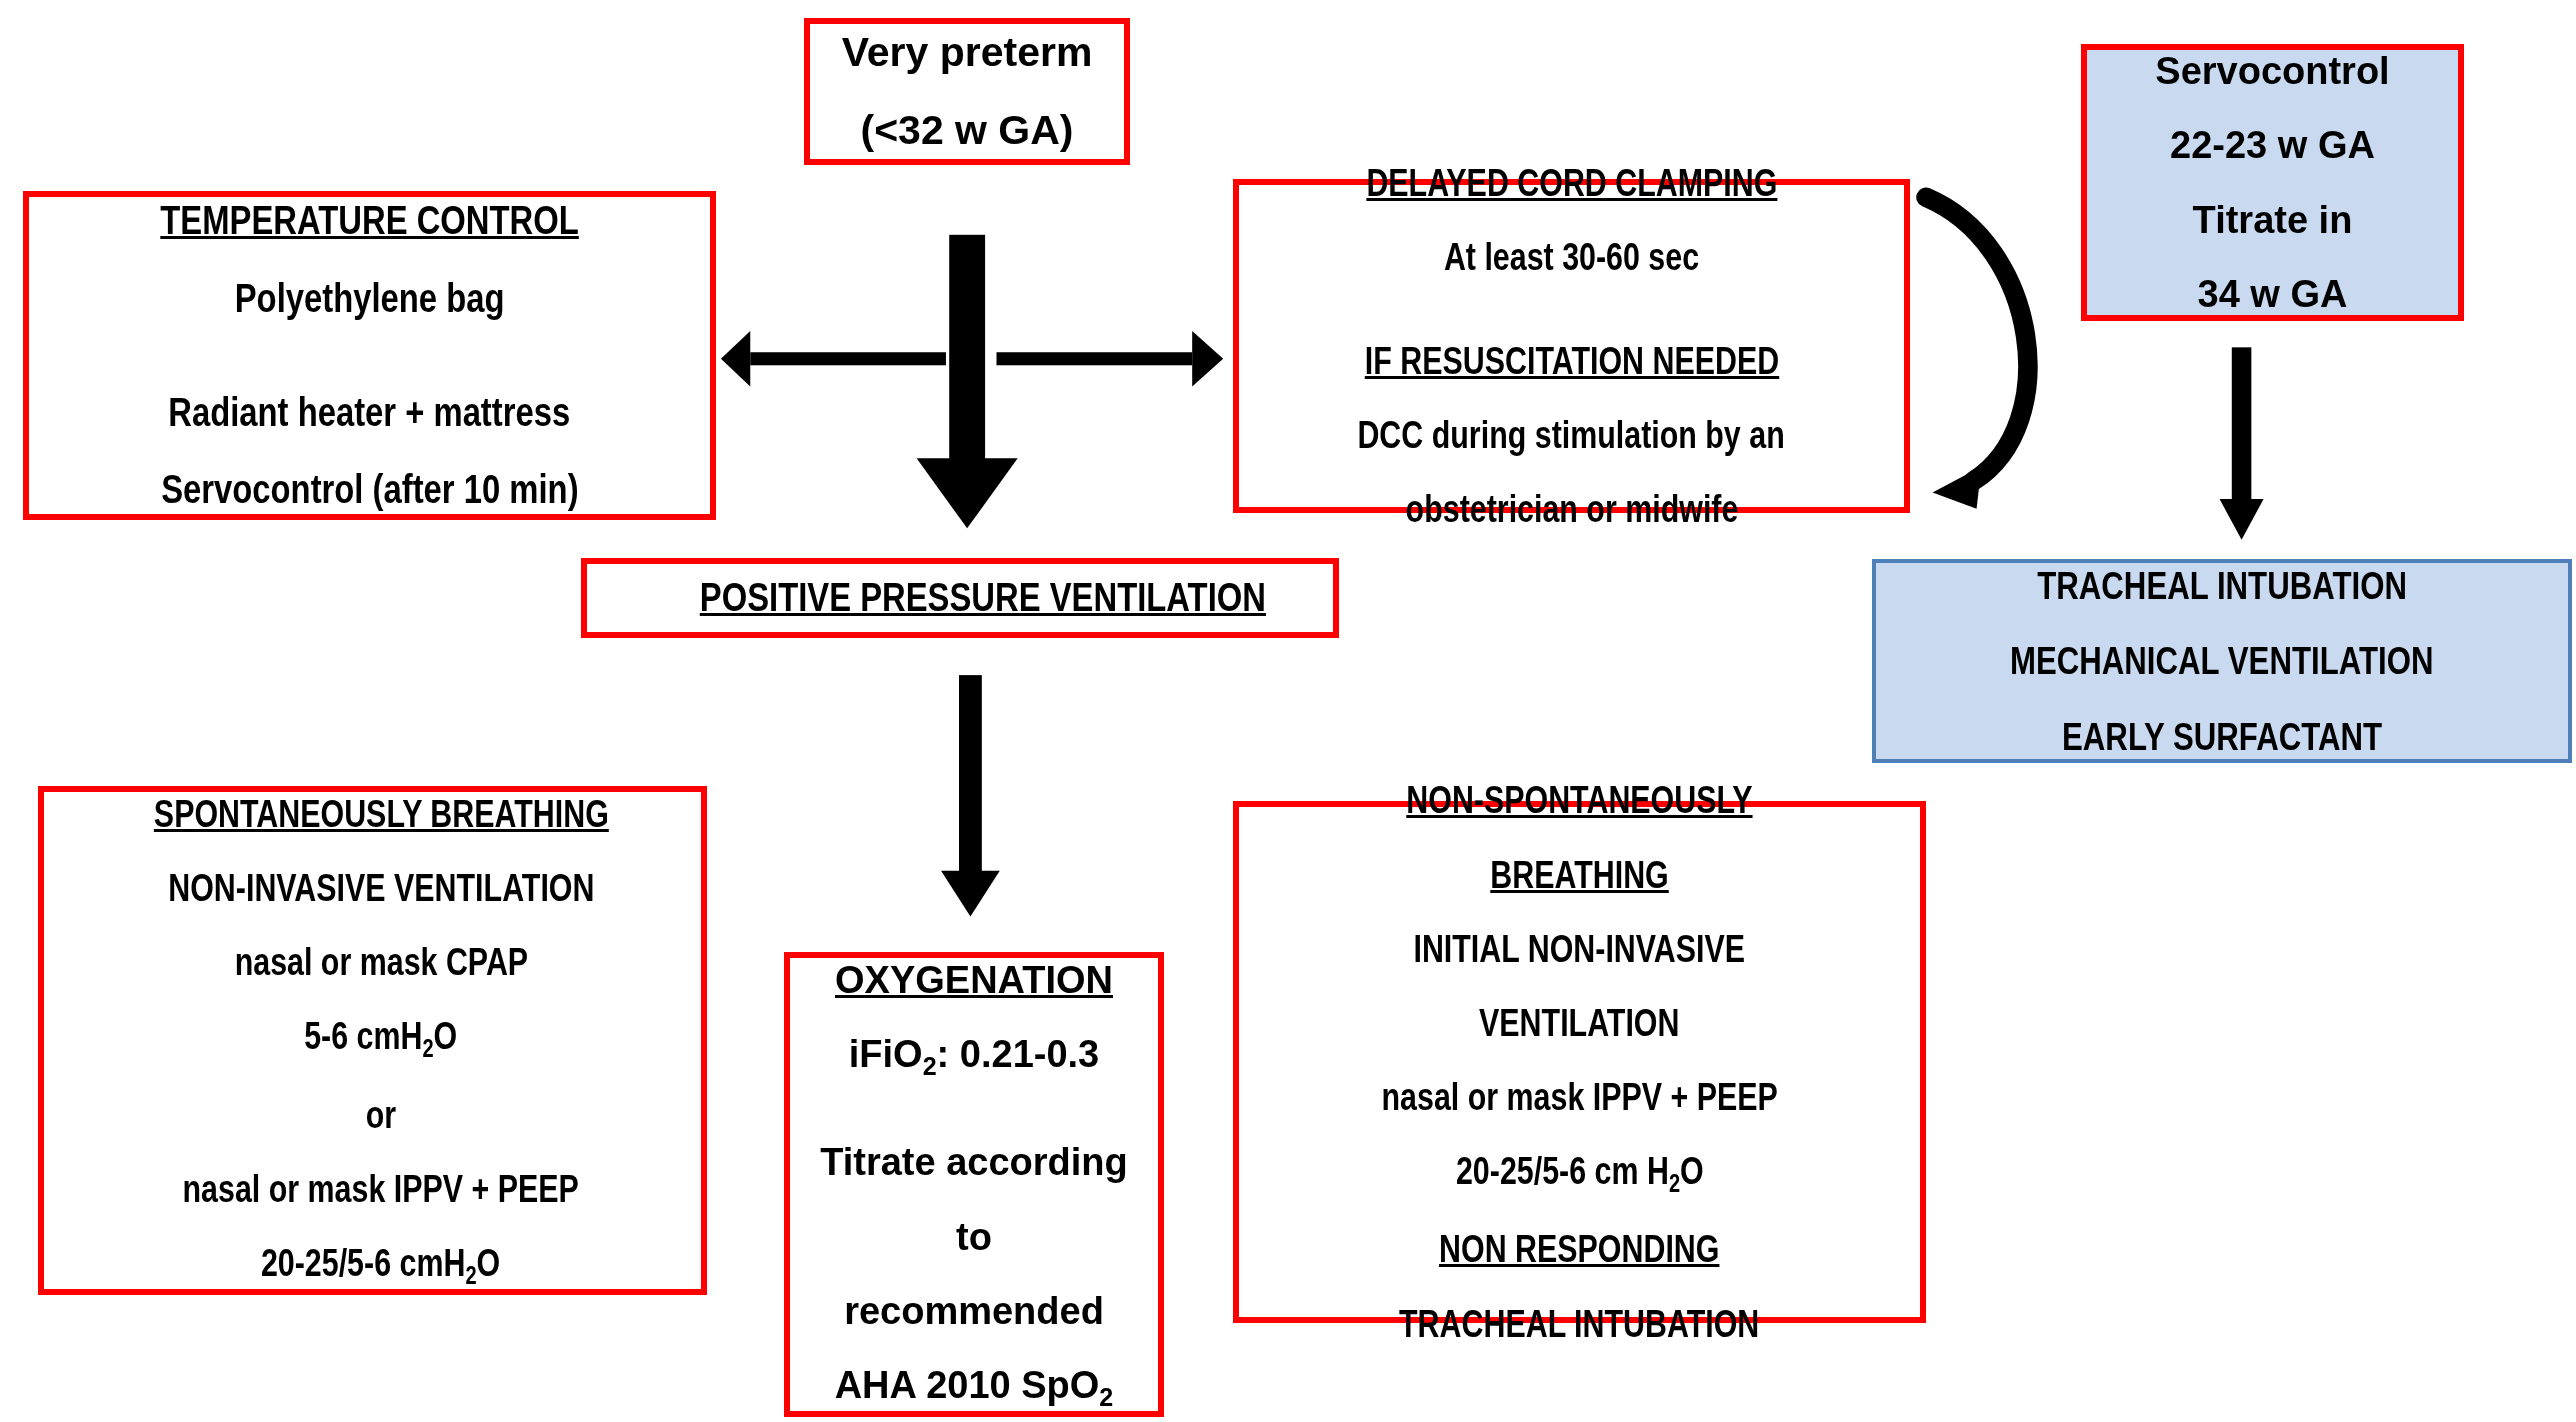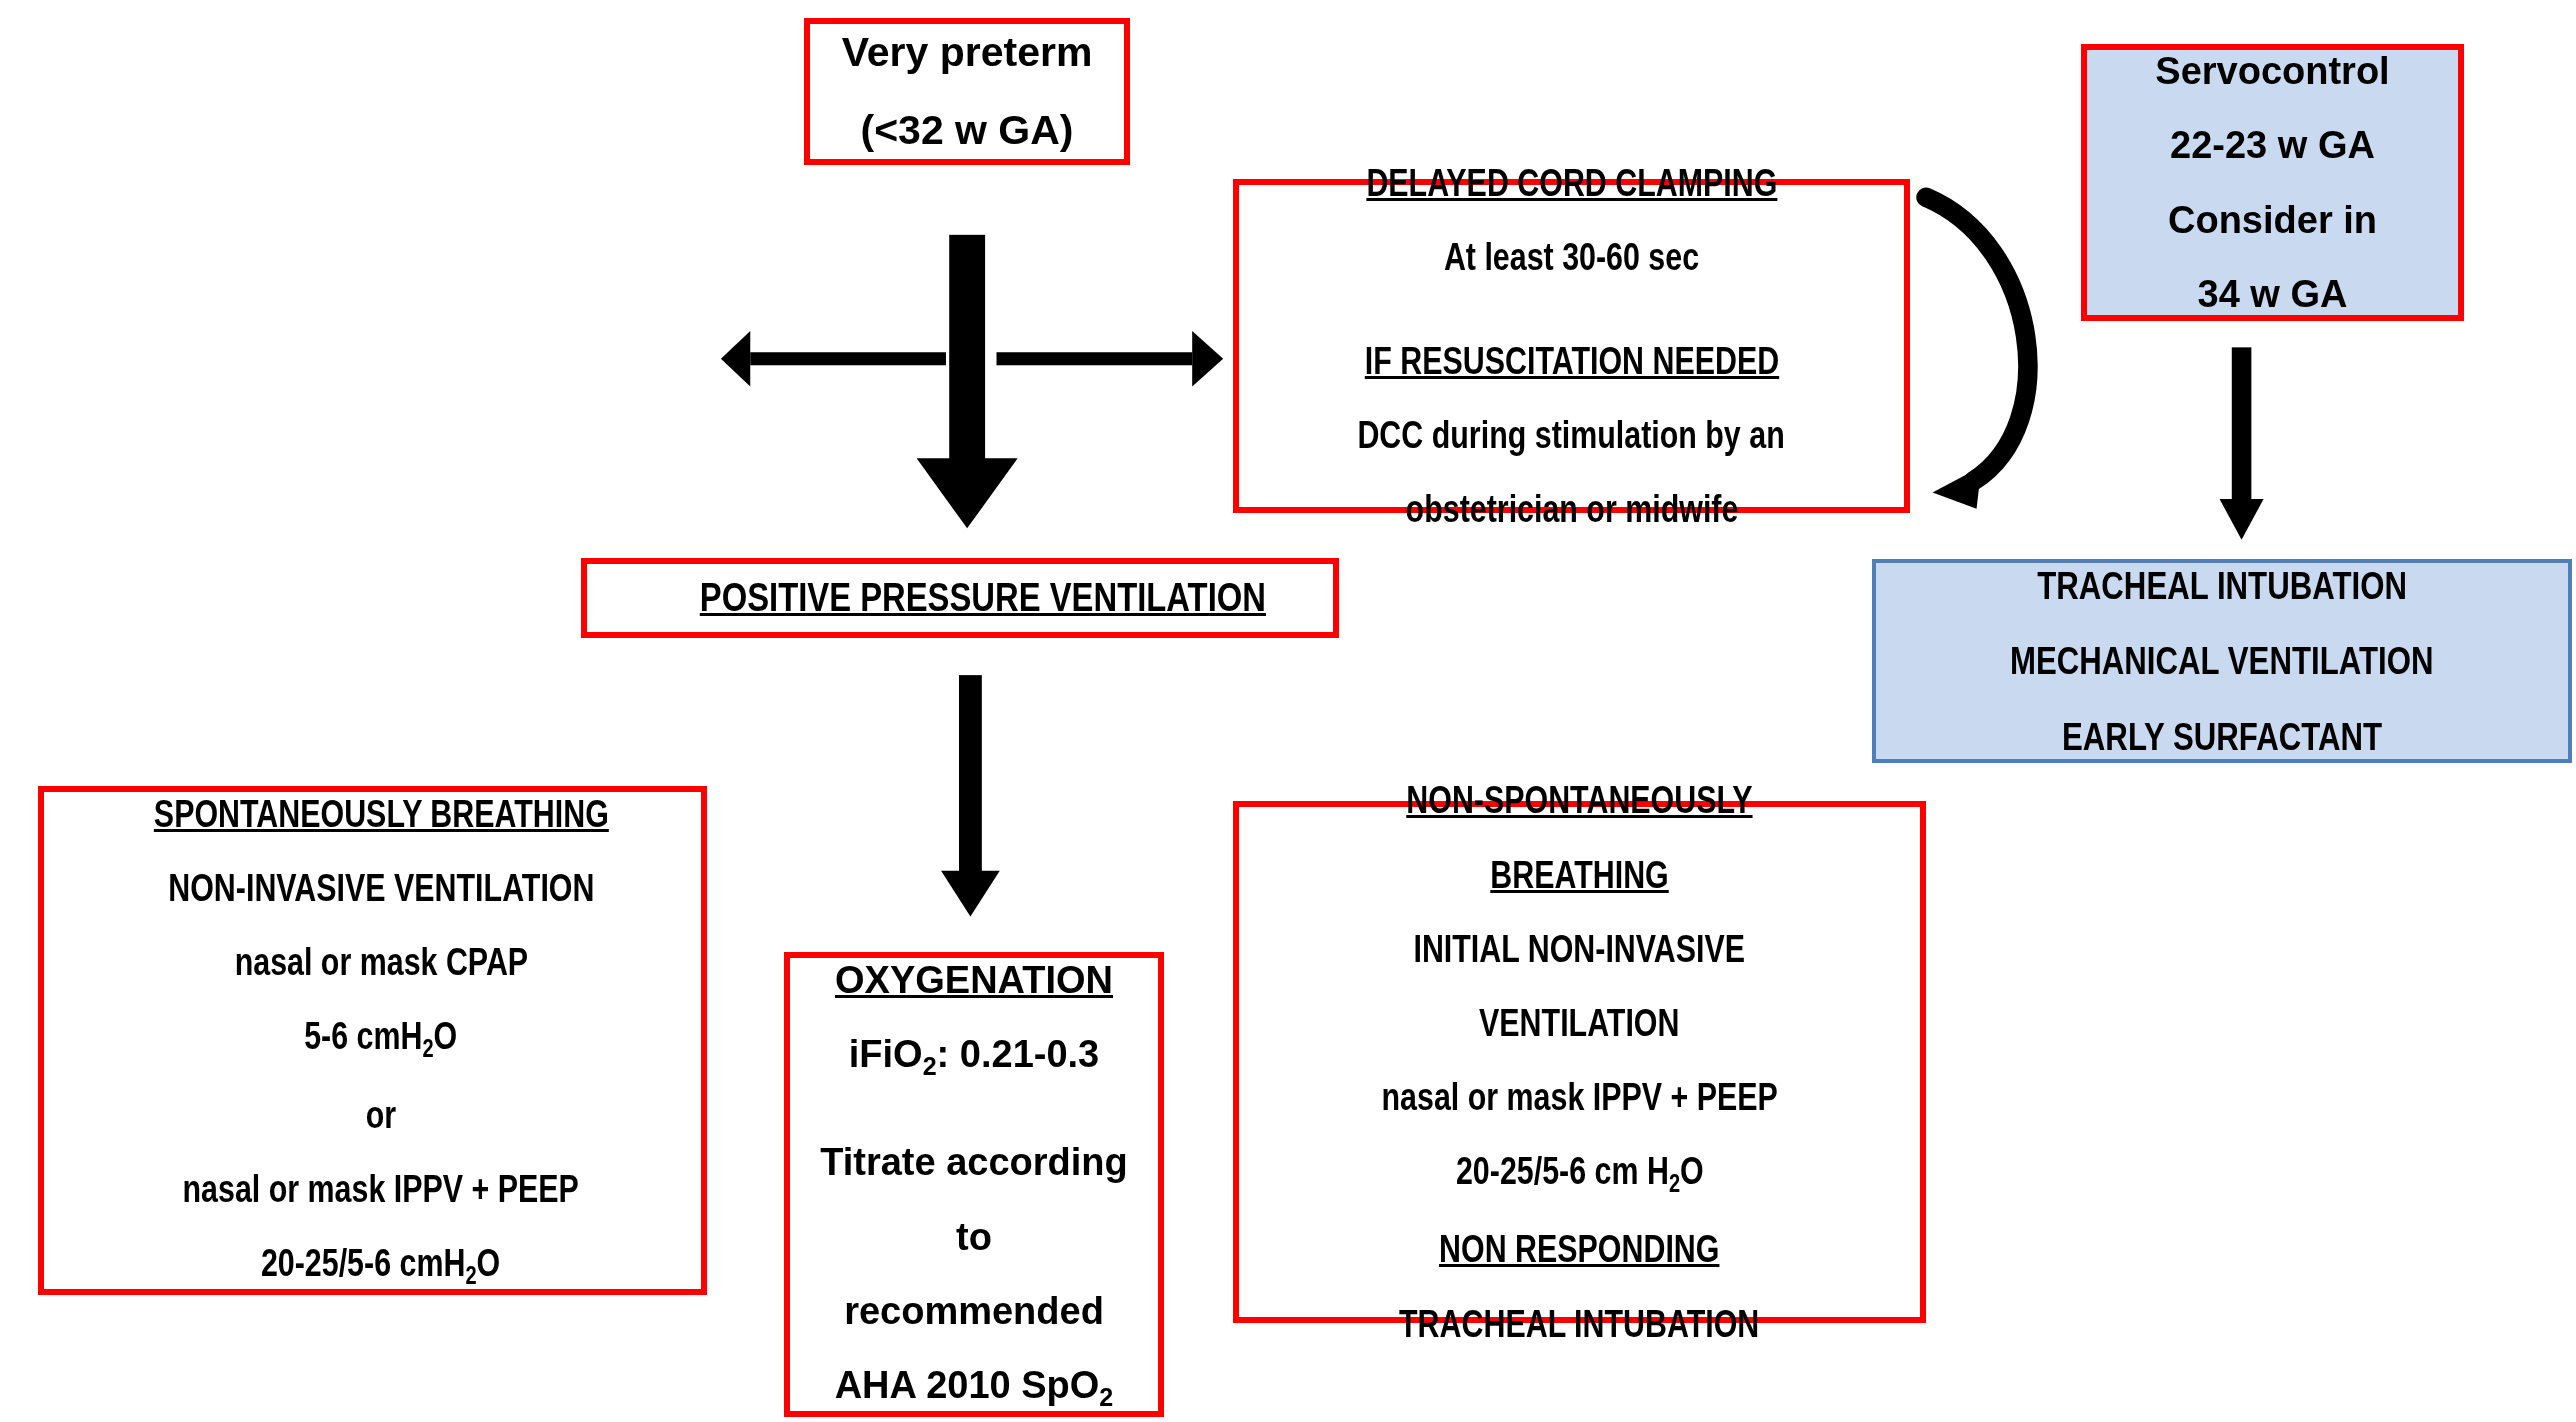--- a/index.html
+++ b/index.html
@@ -37,34 +37,41 @@
 </head>
 <body>
 
 <div id="canvas">
 
   <div class="box box-red" style="left:804px;top:18px;width:326px;height:147px;font-size:41px;font-weight:bold;">
     <span class="ln">Very preterm</span>
     <span class="ln">(&lt;32 w GA)</span>
   </div>
 
+  <div class="box box-red" style="left:23px;top:191px;width:693px;height:329px;font-size:41px;font-weight:bold;">
+    <span class="ln u cond">TEMPERATURE CONTROL</span>
+    <span class="ln cond">Polyethylene bag</span>
+    <span class="gap"></span>
+    <span class="ln cond">Radiant heater + mattress</span>
+    <span class="ln cond">Servocontrol (after 10 min)</span>
+  </div>
 
   <div class="box box-red" style="left:1233px;top:179px;width:677px;height:334px;font-size:38px;font-weight:bold;">
     <span class="ln u cond">DELAYED CORD CLAMPING</span>
     <span class="ln cond">At least 30-60 sec</span>
     <span class="gap"></span>
     <span class="ln u cond">IF RESUSCITATION NEEDED</span>
     <span class="ln cond">DCC during stimulation by an</span>
     <span class="ln cond">obstetrician or midwife</span>
   </div>
 
   <div class="box box-blue-red" style="left:2081px;top:44px;width:383px;height:277px;font-size:38px;font-weight:bold;">
     <span class="ln">Servocontrol</span>
     <span class="ln">22-23 w GA</span>
-    <span class="ln">Consider in</span>
+    <span class="ln">Titrate in</span>
     <span class="ln">34 w GA</span>
   </div>
 
   <div class="box box-blue" style="left:1872px;top:559px;width:700px;height:204px;font-size:39px;font-weight:bold;">
     <span class="ln cond">TRACHEAL INTUBATION</span>
     <span class="ln cond">MECHANICAL VENTILATION</span>
     <span class="ln cond">EARLY SURFACTANT</span>
   </div>
 
   <div class="box box-red" style="left:581px;top:558px;width:758px;height:80px;font-size:41px;font-weight:bold;padding-left:45px;">

